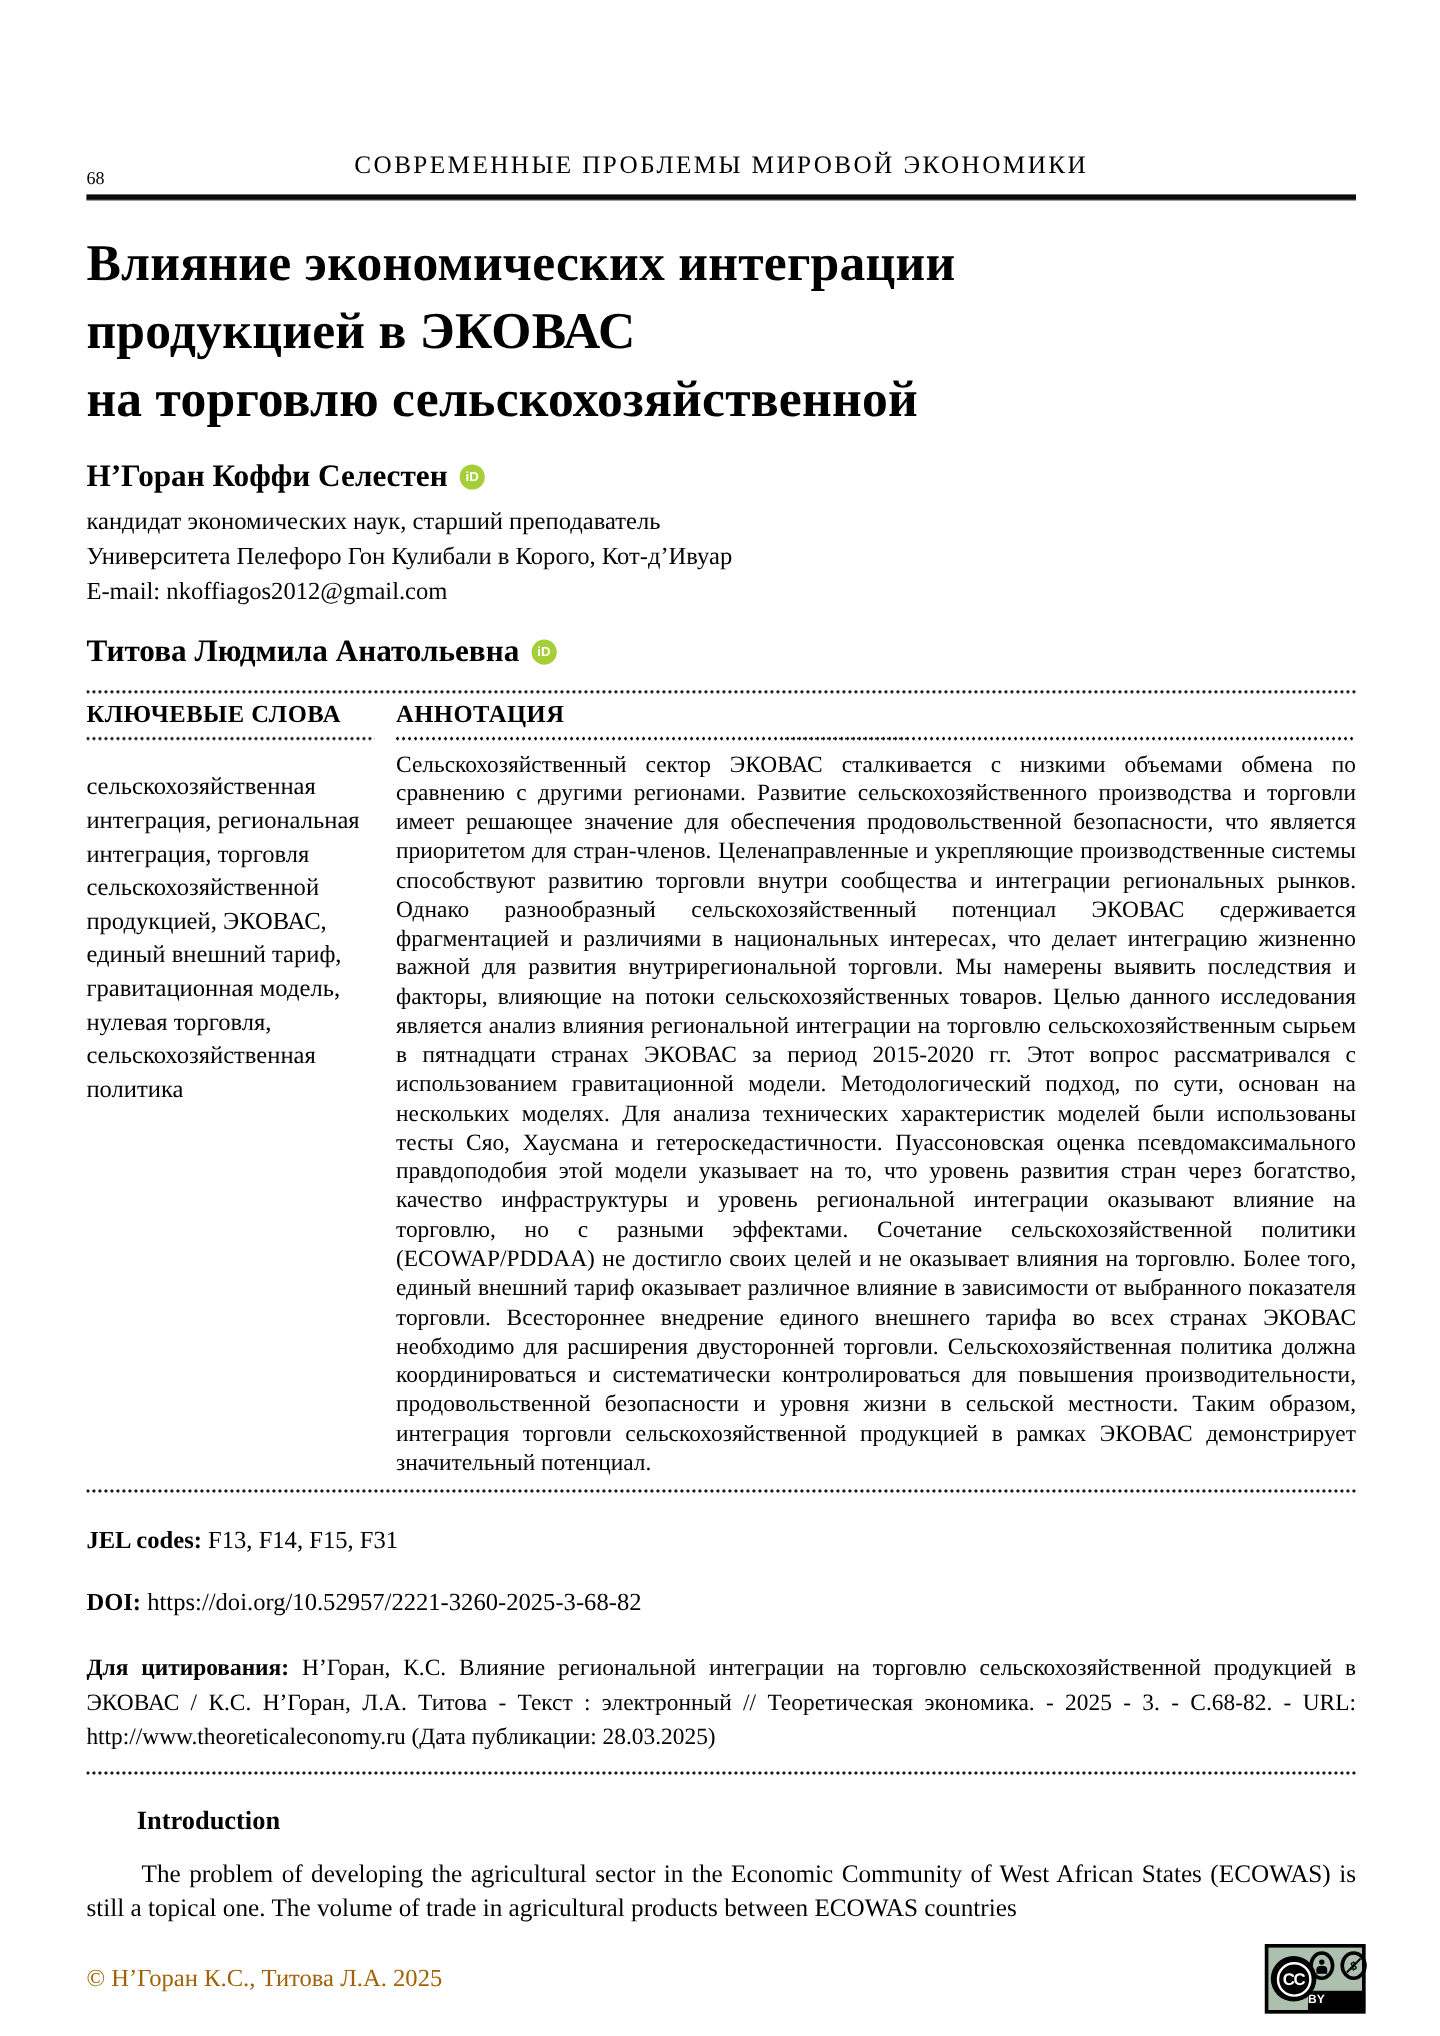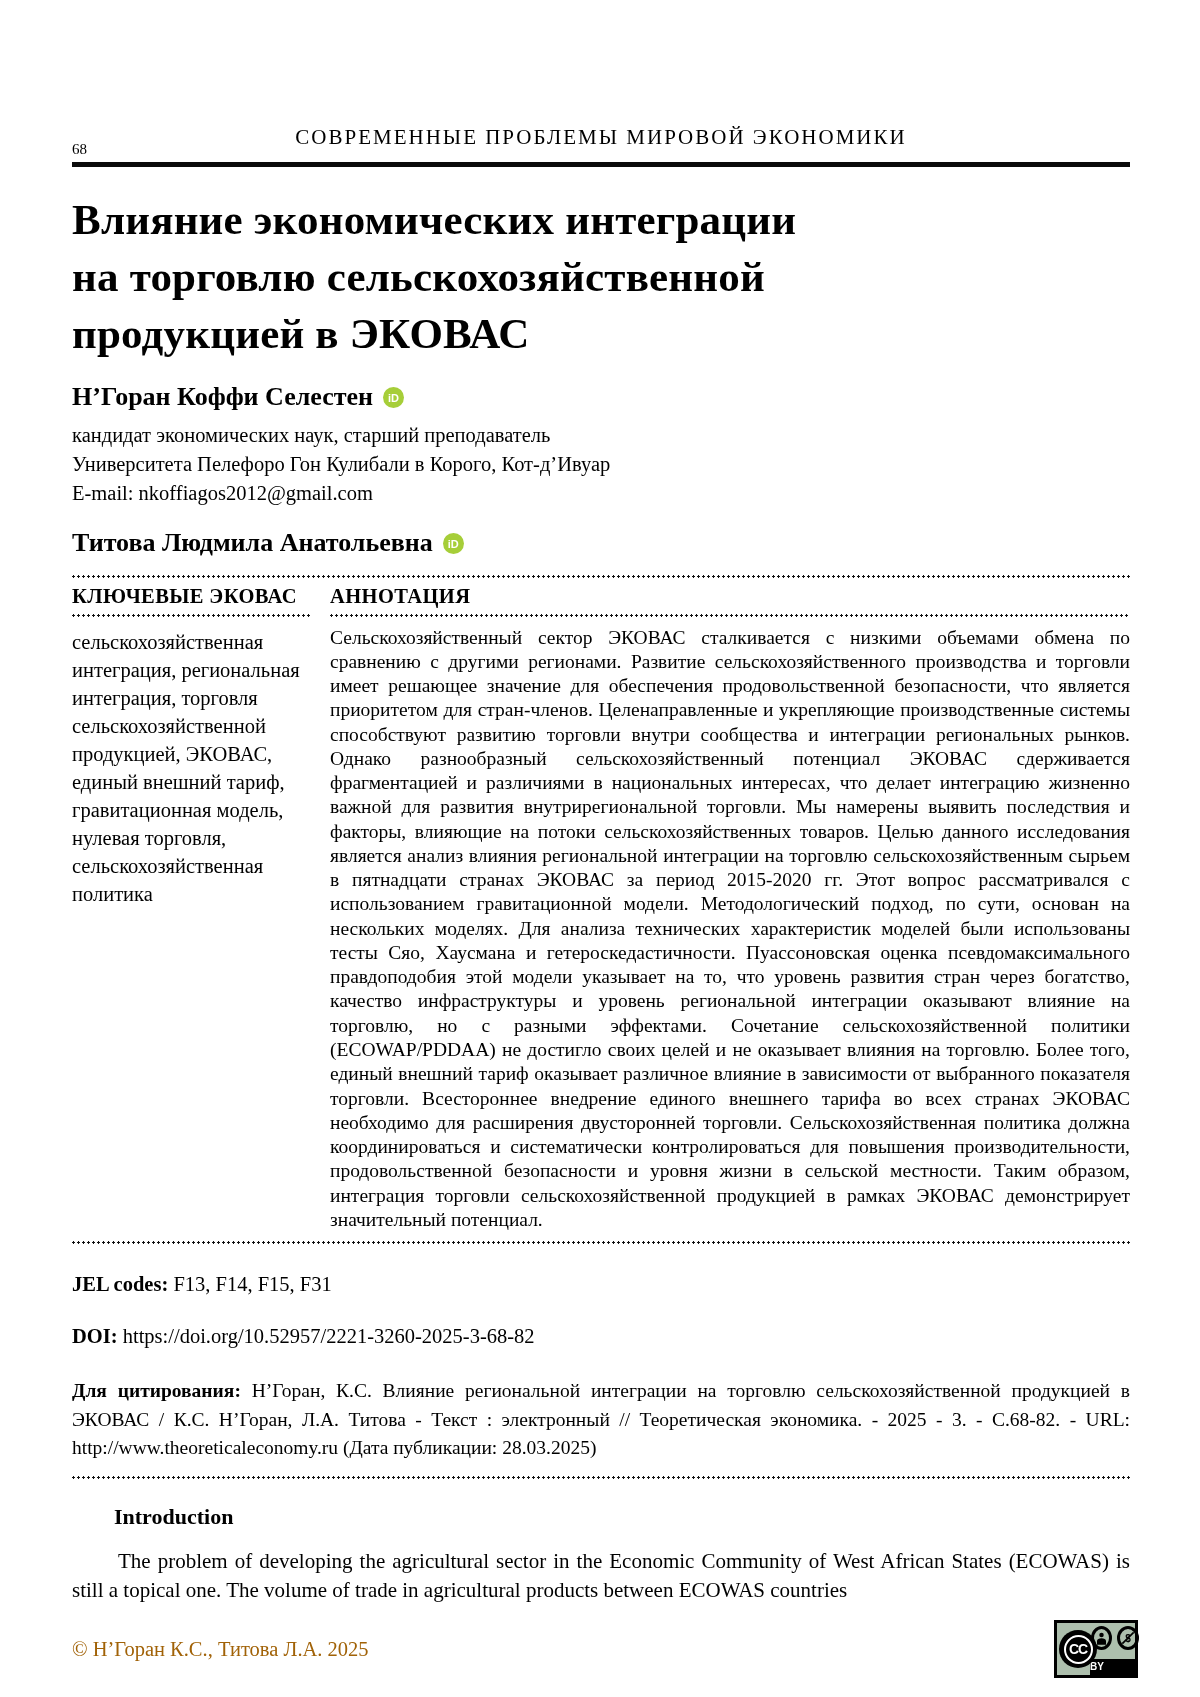--- a/index.html
+++ b/index.html
@@ -56,21 +56,21 @@
   }
   .sep-top { margin-top: 17px; }
   
   .kw-abs { display: flex; gap: 18px; padding-top: 7px; }
   .kw-col { width: 240px; flex-shrink: 0; }
   .abs-col { flex: 1; }
   .col-head {
     font-size: 20.5px; font-weight: bold; letter-spacing: 0.4px;
     padding-bottom: 6px;
   }
-  .kw-text { margin-top: 11px; font-size: 20.5px; line-height: 1.37; }
+  .kw-text { margin-top: 25px; font-size: 20.5px; line-height: 1.37; }
   .abs-text {
     margin-top: 9px; font-size: 19.5px; line-height: 1.245;
     text-align: justify;
   }
   .sep-bottom { margin-top: 9px; }
   
   .meta-row { margin-top: 29px; font-size: 20.5px; }
   .meta-label { font-weight: bold; }
   .citation {
     margin-top: 29px; font-size: 19.5px; line-height: 1.47;
@@ -131,22 +131,22 @@
 <div class="page">
 
   <div class="running-head">
     <span class="page-num">68</span>
     <div class="head-title">СОВРЕМЕННЫЕ ПРОБЛЕМЫ МИРОВОЙ ЭКОНОМИКИ</div>
   </div>
   <div class="head-rule"></div>
 
   <h1 class="article-title">
     <span>Влияние экономических интеграции</span>
+    <span>продукцией в ЭКОВАС</span>
     <span>на торговлю сельскохозяйственной</span>
-    <span>продукцией в ЭКОВАС</span>
   </h1>
 
   <div class="author-block">
     <div class="author-row">
       <span class="author-name">Н’Горан Коффи Селестен</span>
       <span class="orcid">iD</span>
     </div>
     <div class="author-lines">
       <div>кандидат экономических наук, старший преподаватель</div>
       <div>Университета Пелефоро Гон Кулибали в Корого, Кот-д’Ивуар</div>
@@ -158,21 +158,21 @@
     <div class="author-row">
       <span class="author-name">Титова Людмила Анатольевна</span>
       <span class="orcid">iD</span>
     </div>
   </div>
 
   <div class="dotline sep-top"></div>
 
   <div class="kw-abs">
     <div class="kw-col">
-      <div class="col-head">КЛЮЧЕВЫЕ ЭКОВАС</div>
+      <div class="col-head">КЛЮЧЕВЫЕ СЛОВА</div>
       <div class="dotline"></div>
       <div class="kw-text">сельскохозяйственная интеграция, региональная интеграция, торговля сельскохозяйственной продукцией, ЭКОВАС, единый внешний тариф, гравитационная модель, нулевая торговля, сельскохозяйственная политика</div>
     </div>
     <div class="abs-col">
       <div class="col-head">АННОТАЦИЯ</div>
       <div class="dotline"></div>
       <p class="abs-text">Сельскохозяйственный сектор ЭКОВАС сталкивается с низкими объемами обмена по сравнению с другими регионами. Развитие сельскохозяйственного производства и торговли имеет решающее значение для обеспечения продовольственной безопасности, что является приоритетом для стран-членов. Целенаправленные и укрепляющие производственные системы способствуют развитию торговли внутри сообщества и интеграции региональных рынков. Однако разнообразный сельскохозяйственный потенциал ЭКОВАС сдерживается фрагментацией и различиями в национальных интересах, что делает интеграцию жизненно важной для развития внутрирегиональной торговли. Мы намерены выявить последствия и факторы, влияющие на потоки сельскохозяйственных товаров. Целью данного исследования является анализ влияния региональной интеграции на торговлю сельскохозяйственным сырьем в пятнадцати странах ЭКОВАС за период 2015-2020 гг. Этот вопрос рассматривался с использованием гравитационной модели. Методологический подход, по сути, основан на нескольких моделях. Для анализа технических характеристик моделей были использованы тесты Сяо, Хаусмана и гетероскедастичности. Пуассоновская оценка псевдомаксимального правдоподобия этой модели указывает на то, что уровень развития стран через богатство, качество инфраструктуры и уровень региональной интеграции оказывают влияние на торговлю, но с разными эффектами. Сочетание сельскохозяйственной политики (ECOWAP/PDDAA) не достигло своих целей и не оказывает влияния на торговлю. Более того, единый внешний тариф оказывает различное влияние в зависимости от выбранного показателя торговли. Всестороннее внедрение единого внешнего тарифа во всех странах ЭКОВАС необходимо для расширения двусторонней торговли. Сельскохозяйственная политика должна координироваться и систематически контролироваться для повышения производительности, продовольственной безопасности и уровня жизни в сельской местности. Таким образом, интеграция торговли сельскохозяйственной продукцией в рамках ЭКОВАС демонстрирует значительный потенциал.</p>
     </div>
   </div>
 

